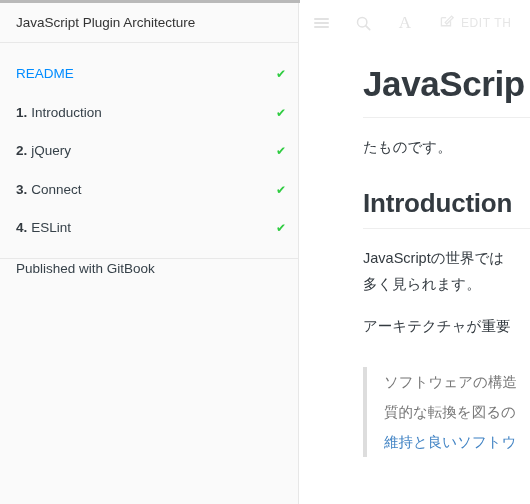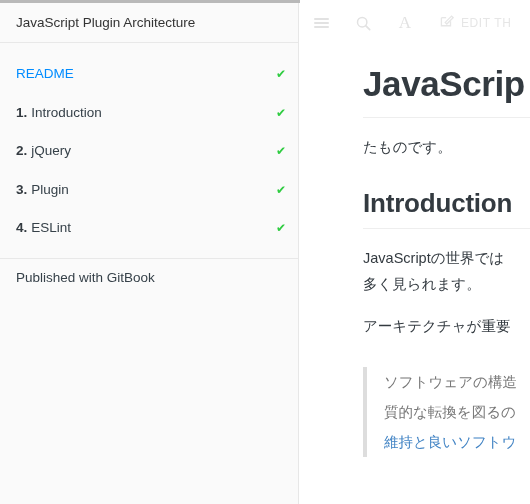--- a/index.html
+++ b/index.html
@@ -91,21 +91,21 @@
     position: absolute;
     right: 12px;
     top: 0;
     height: 38.5px;
     line-height: 38.5px;
     color: #2ecc40;
     font-size: 12px;
     font-weight: bold;
   }
   .sb-footer {
-    padding: 11px 16px 0 16px;
+    padding: 2px 16px 0 16px;
     font-size: 13.5px;
     color: #364149;
     white-space: nowrap;
   }
 
   
   .main {
     position: absolute;
     top: 3px;
     left: 300px;
@@ -246,21 +246,21 @@
         <span class="num">1.</span><span class="lbl">Introduction</span>
         <span class="check">✔</span>
       </div>
 
       <div class="summary-item">
         <span class="num">2.</span><span class="lbl">jQuery</span>
         <span class="check">✔</span>
       </div>
 
       <div class="summary-item">
-        <span class="num">3.</span><span class="lbl">Plugin</span>
+        <span class="num">3.</span><span class="lbl">Connect</span>
         <span class="check">✔</span>
       </div>
 
       <div class="summary-item">
         <span class="num">4.</span><span class="lbl">ESLint</span>
         <span class="check">✔</span>
       </div>
 
     </div>
 

